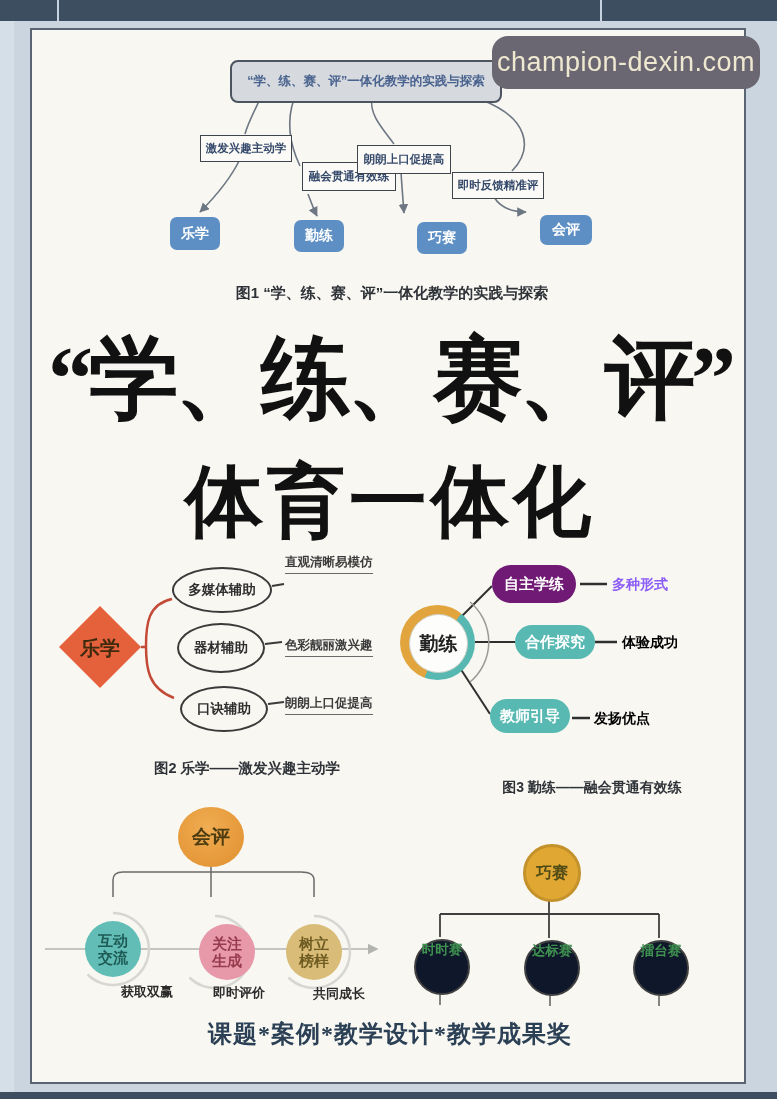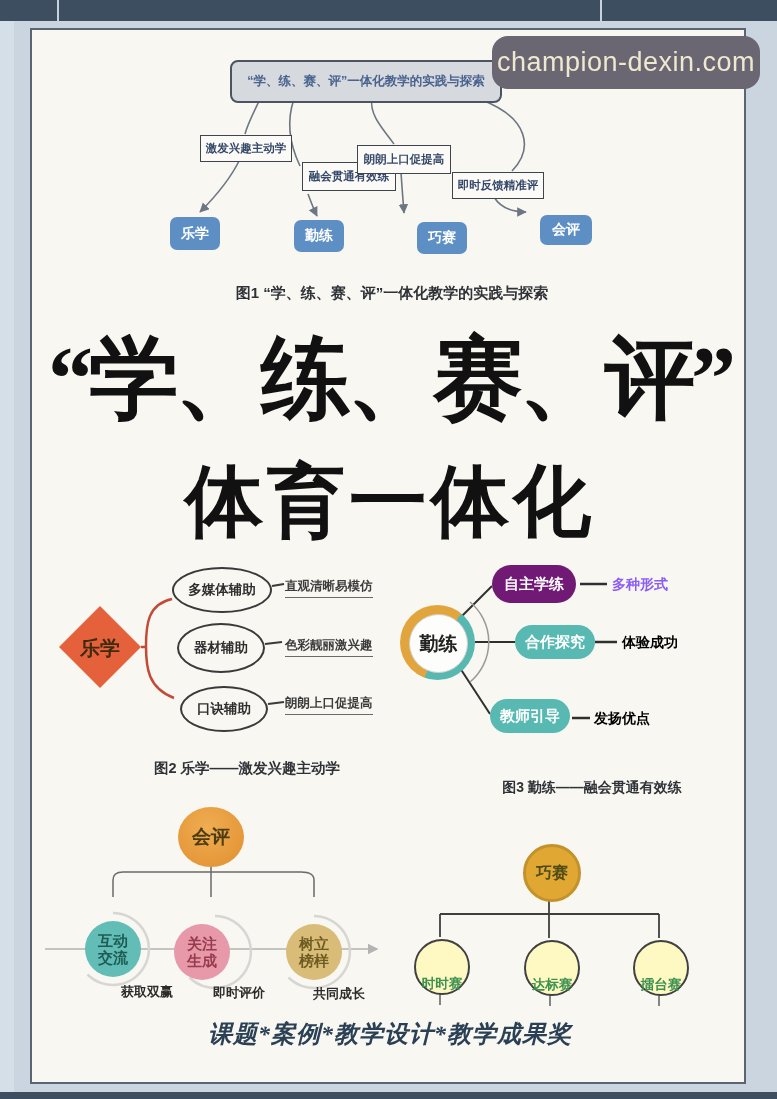--- a/index.html
+++ b/index.html
@@ -78,22 +78,22 @@
   .ec1{background:#62bdb6;color:#1d5b54;}
   .ec2{background:#e899a9;color:#973b4e;}
   .ec3{background:#d9bc77;color:#6f5c22;}
   .evalnote{font-size:13px;font-weight:bold;color:#2b2b2b;text-align:center;width:80px;}
   .raceroot{
     width:52px;height:52px;border-radius:50%;background:#e0a833;border:3px solid #c4922a;
     display:flex;align-items:center;justify-content:center;
     font-size:16px;font-weight:bold;color:#4f4a16;
   }
   .racecircle{
-    width:52px;height:52px;border-radius:50%;background:#fef9c3;border:2.5px solid #414141;
-    display:flex;align-items:flex-end;justify-content:center;
+    width:52px;height:52px;border-radius:50%;background:#0f172a;border:2.5px solid #414141;
+    display:flex;align-items:flex-start;justify-content:center;
     font-size:13.5px;font-weight:bold;color:#3f9150;
   }
   .footer{
     width:716px;text-align:center;font-size:24px;font-weight:bold;letter-spacing:1px;
     color:#2b4055;font-family:"Liberation Serif","DejaVu Serif",serif;
   }
   .vline{background:#c6d2de;width:2px;height:21px;top:0;}
 </style>
 </head>
 <body>
@@ -217,21 +217,21 @@
   <div class="abs diamond-label" style="left:36px;top:605px;">乐学</div>
   <div class="abs oval" style="left:140px;top:537px;width:96px;height:42px;">
     <span>多媒体辅助</span>
   </div>
   <div class="abs oval" style="left:148px;top:656px;width:84px;height:42px;">
     <span>口诀辅助</span>
   </div>
   <div class="abs oval" style="left:145px;top:593px;width:84px;height:46px;">
     <span>器材辅助</span>
   </div>
-  <div class="abs note2" style="left:253px;top:548px;">直观清晰易模仿</div>
+  <div class="abs note2" style="left:253px;top:524px;">直观清晰易模仿</div>
   <div class="abs note2" style="left:253px;top:607px;">色彩靓丽激兴趣</div>
   <div class="abs note2" style="left:253px;top:665px;">朗朗上口促提高</div>
   <div class="abs caption" style="left:60px;top:729px;width:310px;font-size:14.5px;">图2 乐学——激发兴趣主动学</div>
 
   <div class="abs ring" style="left:368px;top:575px;"></div>
   <div class="abs ringcore" style="left:377px;top:584px;">
     <span>勤练</span>
   </div>
   <div class="abs pill orange" style="left:460px;top:535px;width:84px;height:38px;">
     <span>自主学练</span>
@@ -246,21 +246,21 @@
   <div class="abs note3 teal" style="left:590px;top:604px;">体验成功</div>
   <div class="abs note3 teal" style="left:562px;top:680px;">发扬优点</div>
   <div class="abs caption" style="left:400px;top:749px;width:320px;font-size:14px;">图3 勤练——融会贯通有效练</div>
 
   <div class="abs evalroot" style="left:146px;top:777px;">
     <span>会评</span>
   </div>
   <div class="abs evalcircle ec1" style="left:53px;top:891px;">
     <div class="inner">互动交流</div>
   </div>
-  <div class="abs evalcircle ec2" style="left:142px;top:894px;">
+  <div class="abs evalcircle ec2" style="left:167px;top:894px;">
     <div class="inner">关注生成</div>
   </div>
   <div class="abs evalcircle ec3" style="left:254px;top:894px;">
     <div class="inner">树立榜样</div>
   </div>
   <div class="abs evalnote" style="left:75px;top:953px;">获取双赢</div>
   <div class="abs evalnote" style="left:167px;top:954px;">即时评价</div>
   <div class="abs evalnote" style="left:267px;top:955px;">共同成长</div>
 
   <div class="abs raceroot" style="left:491px;top:814px;">
@@ -269,14 +269,14 @@
   <div class="abs racecircle" style="left:382px;top:909px;">
     <span>时时赛</span>
   </div>
   <div class="abs racecircle" style="left:492px;top:910px;">
     <span>达标赛</span>
   </div>
   <div class="abs racecircle" style="left:601px;top:910px;">
     <span>擂台赛</span>
   </div>
 
-  <div class="abs footer" style="top:988px;font-style:italic;">课题*案例*教学设计*教学成果奖</div>
+  <div class="abs footer" style="top:988px;">课题*案例*教学设计*教学成果奖</div>
 </div>
 
 </body></html>

